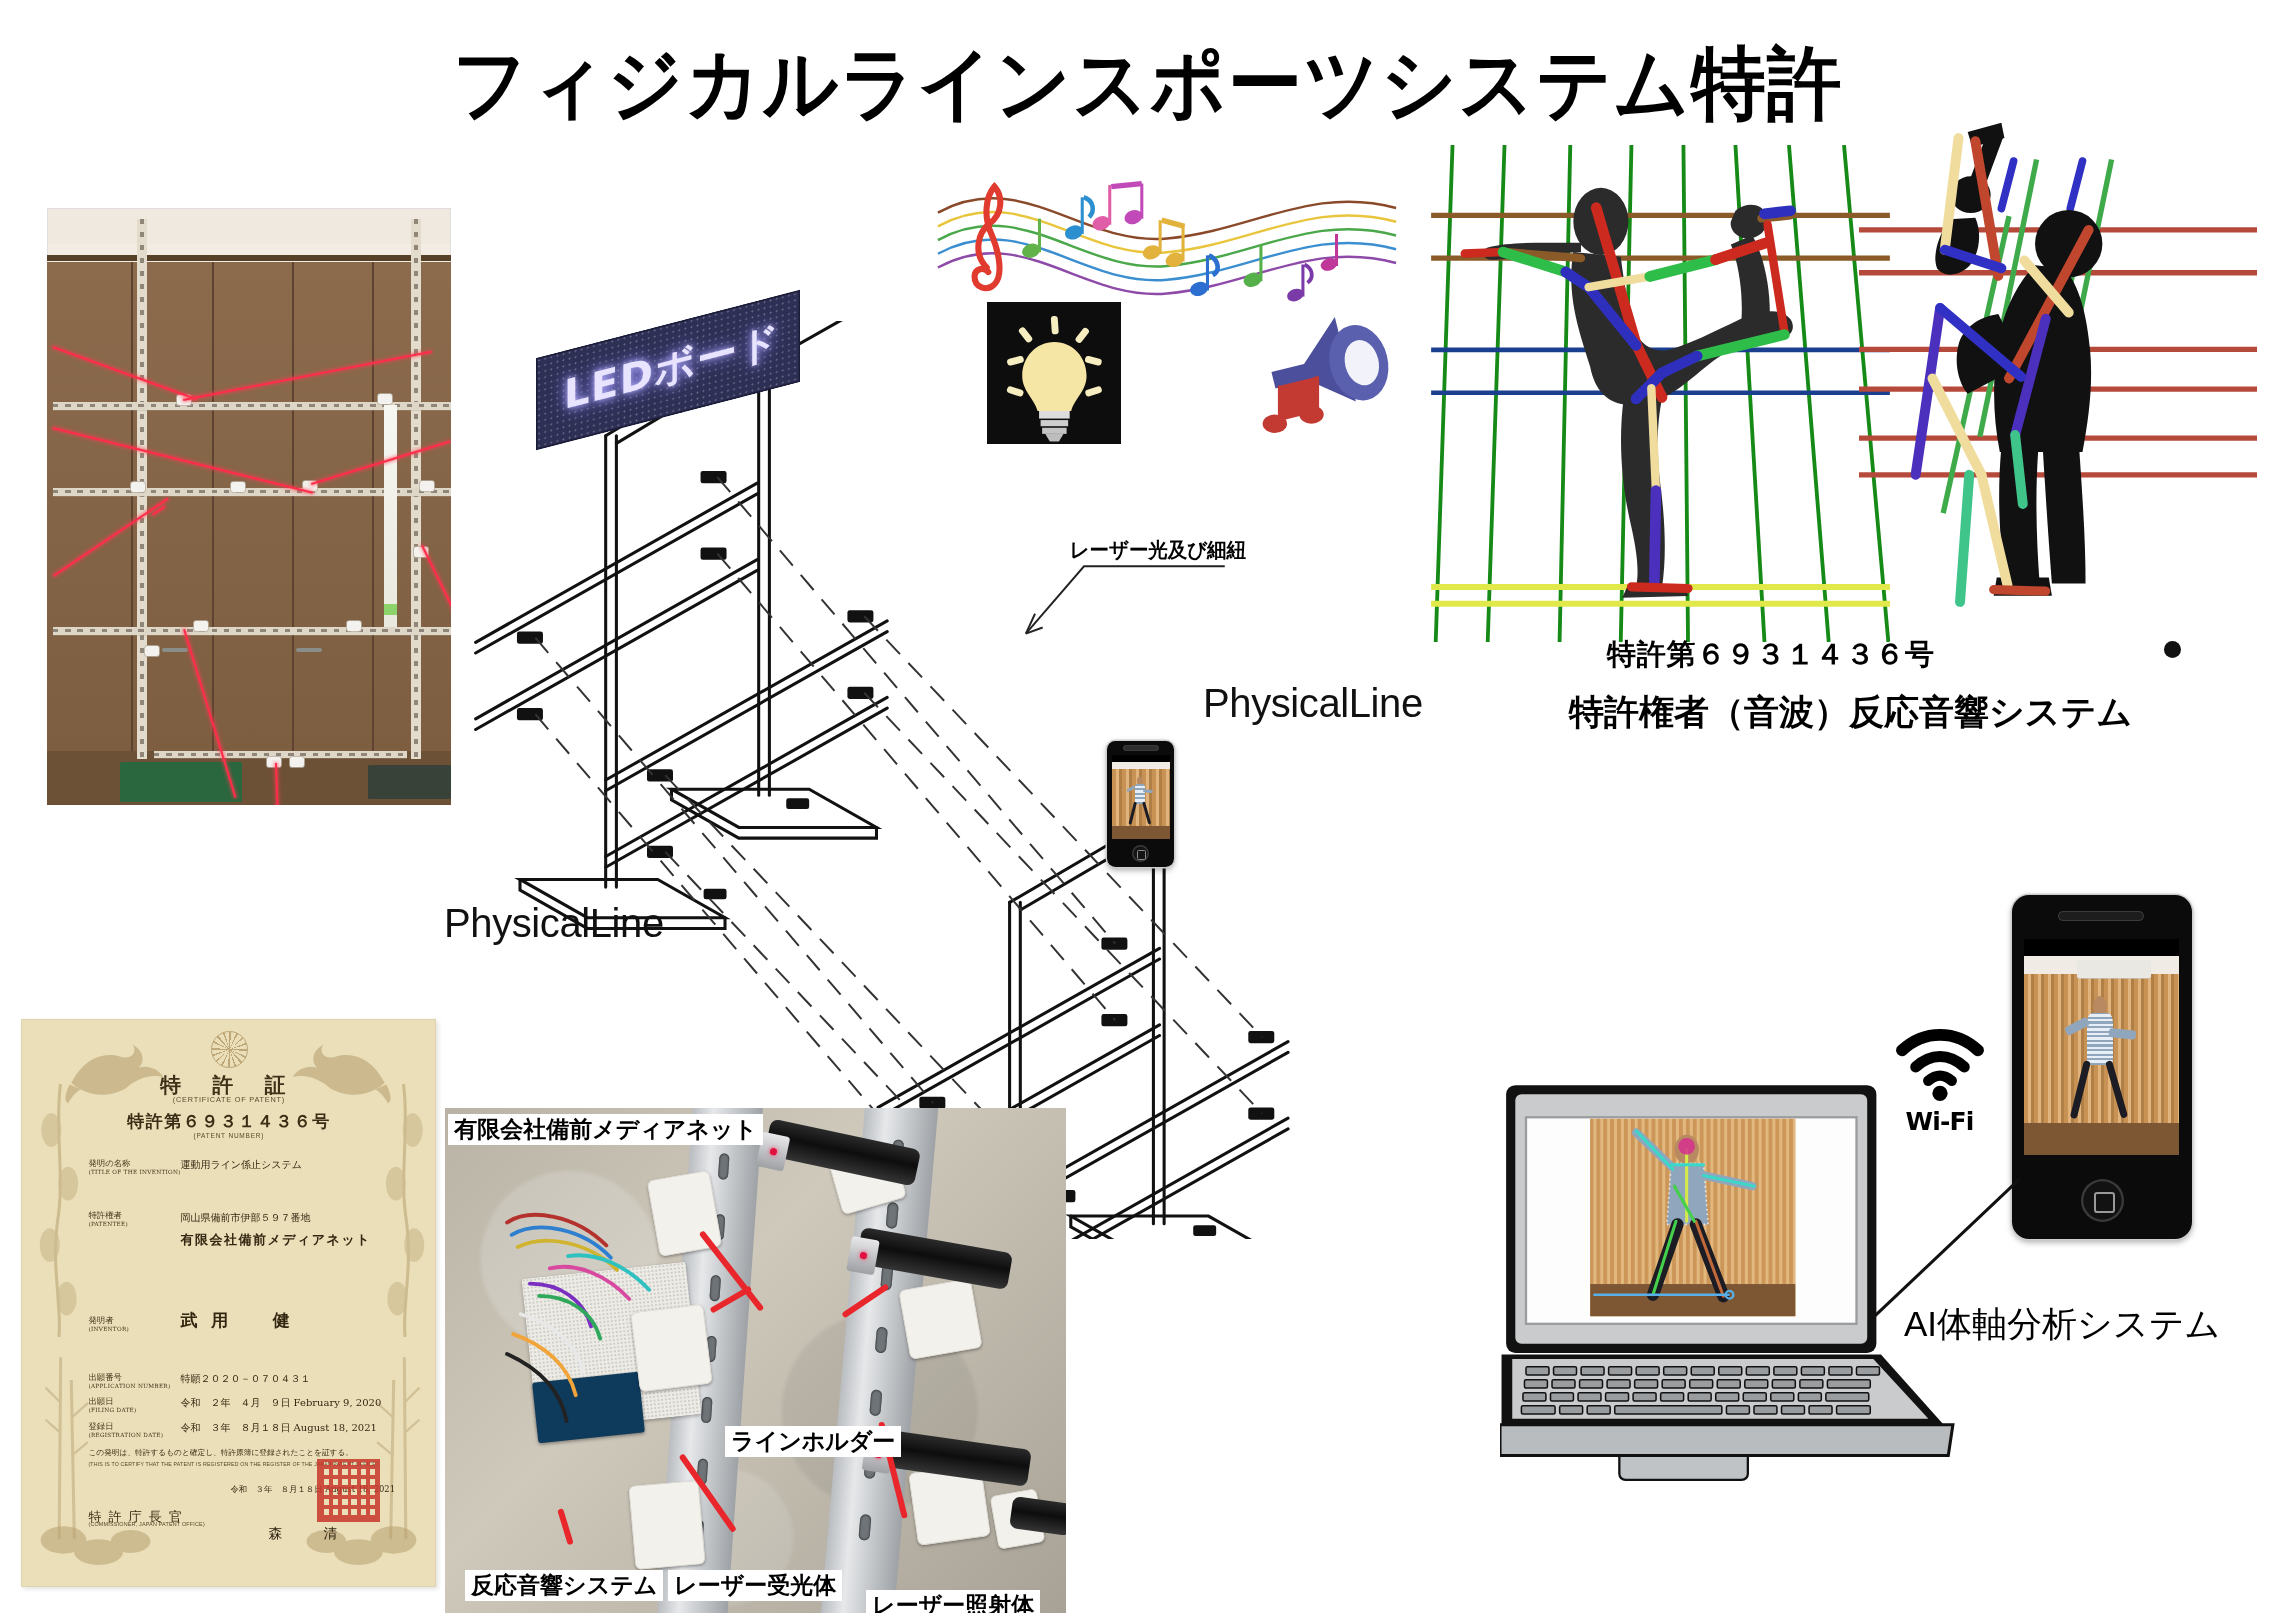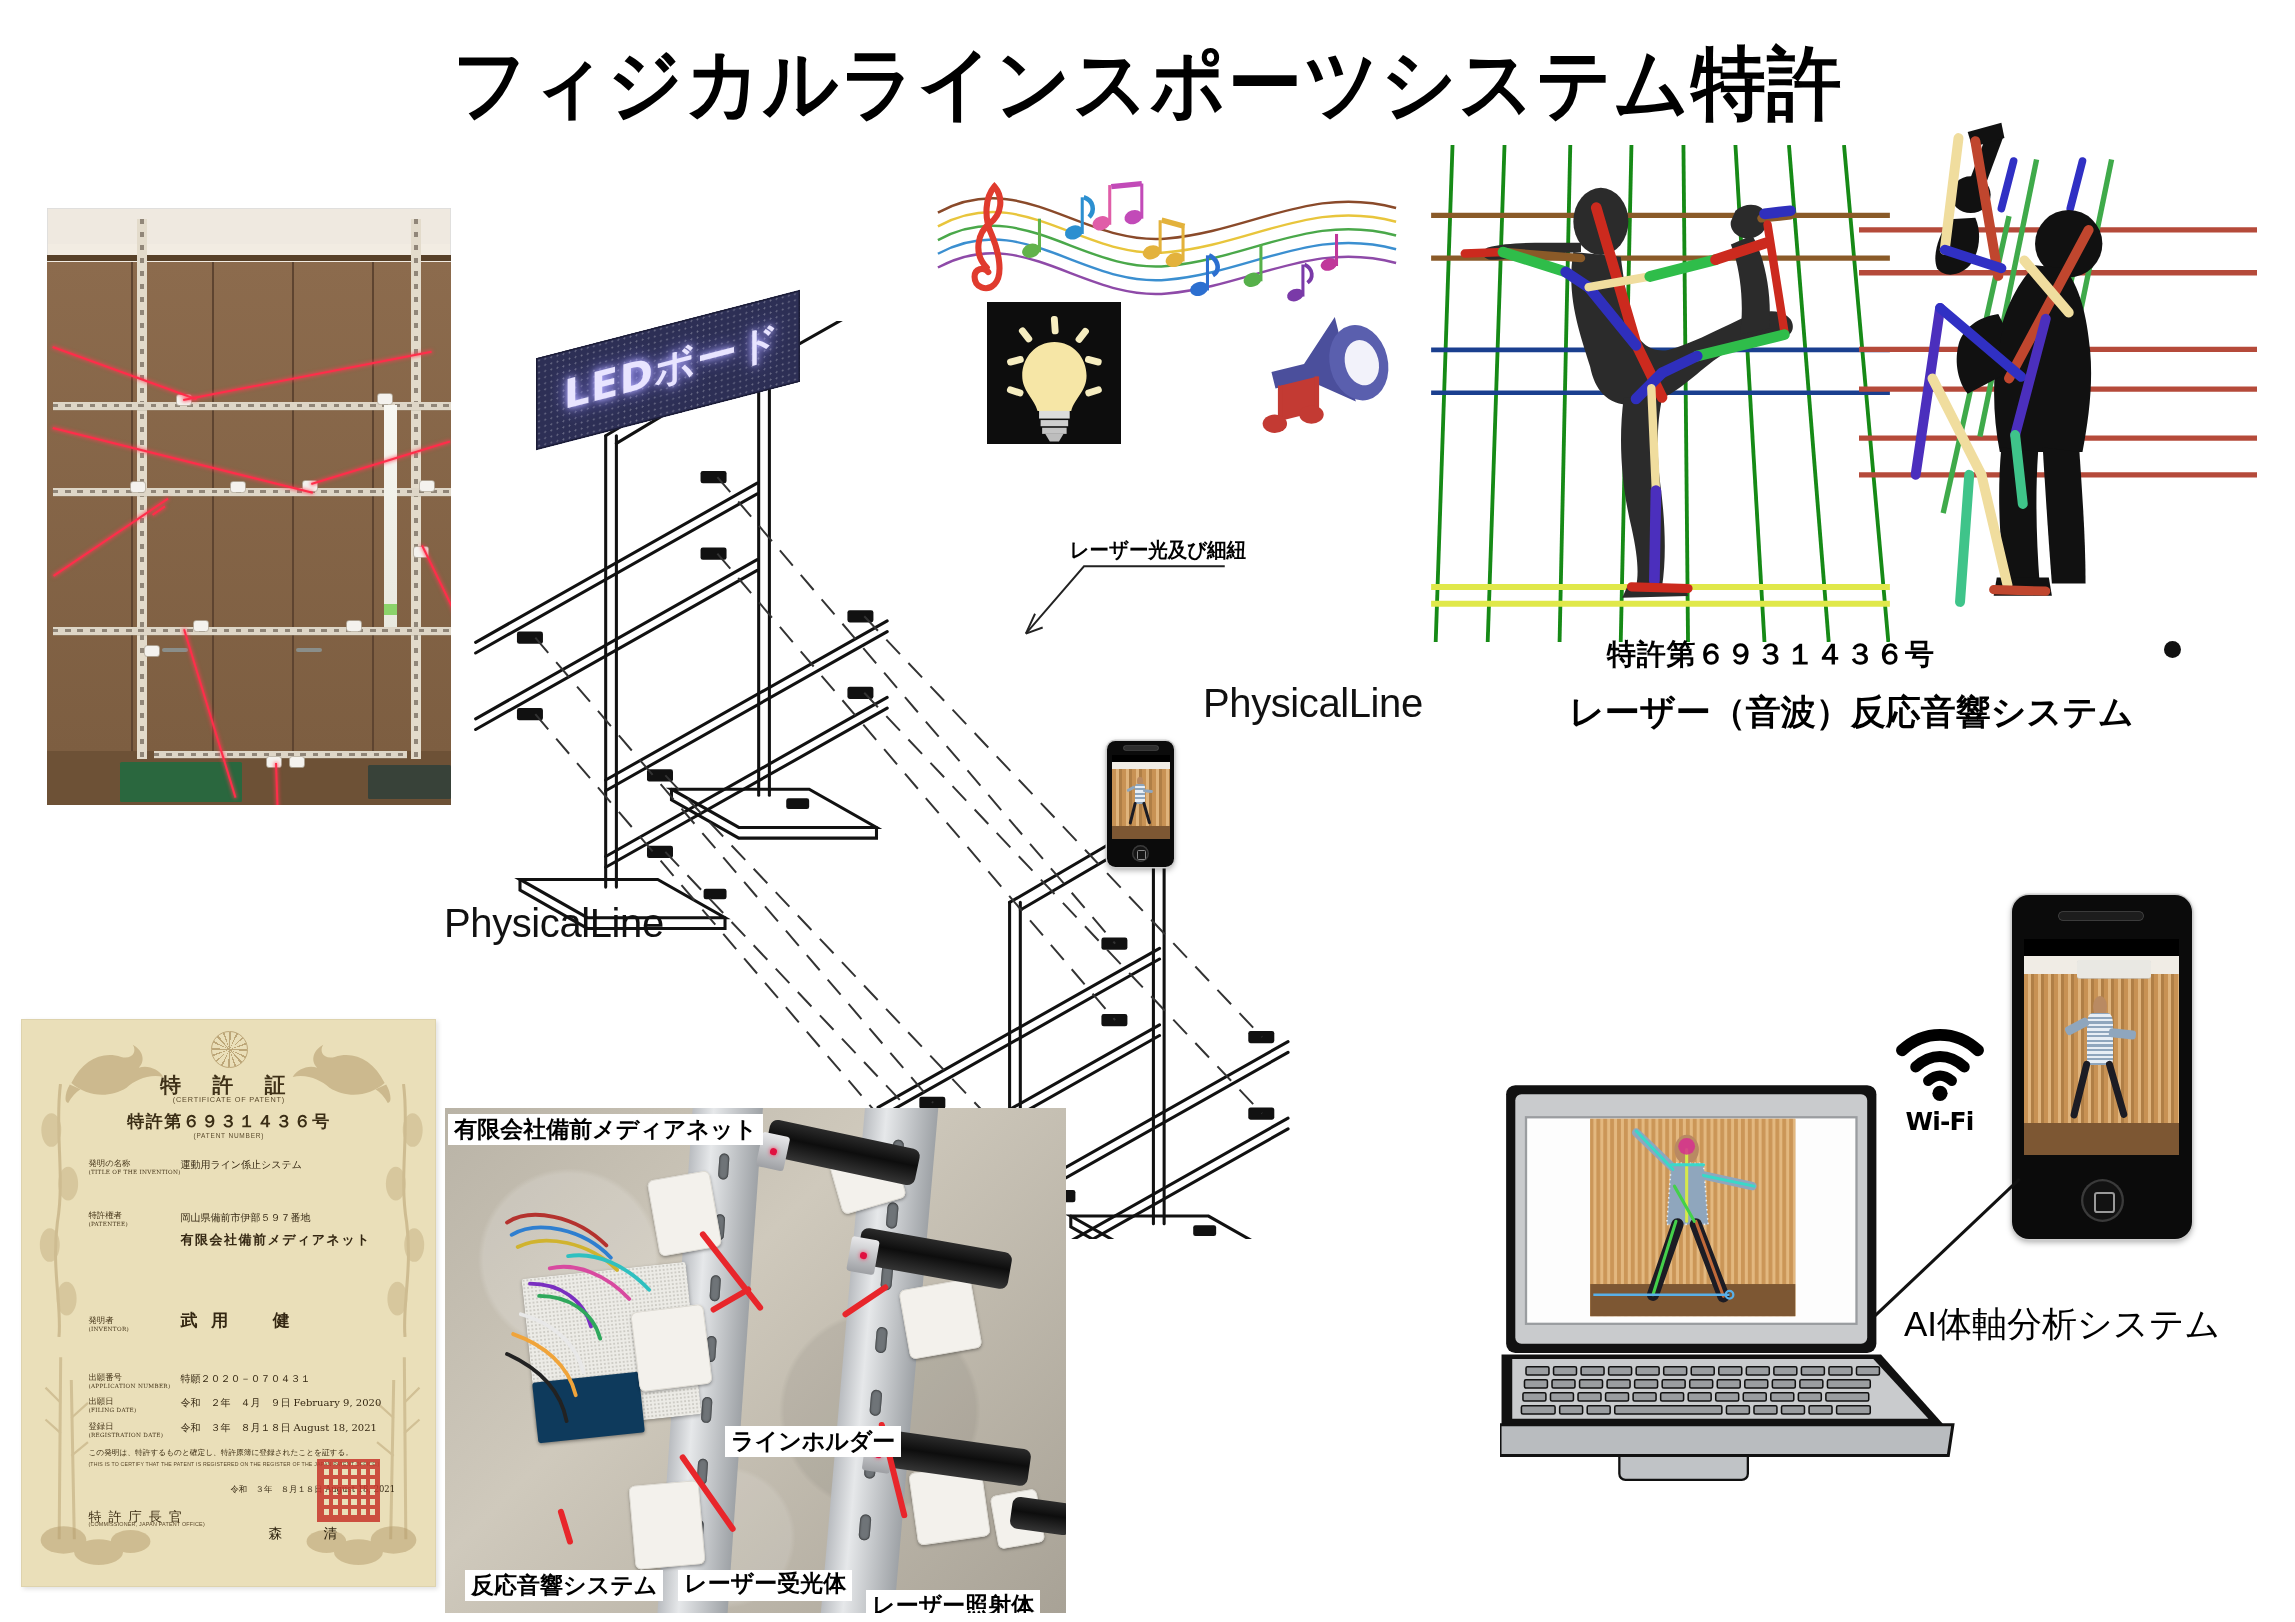--- a/index.html
+++ b/index.html
@@ -645,21 +645,21 @@
     <path d="M96 344 L160 470" stroke="#f0dd9e"></path>
     <path d="M160 470 L194 614" stroke="#f0dd9e"></path>
     <path d="M144 470 L132 636" stroke="#3fc48a"></path>
     <path d="M204 418 L214 508" stroke="#3fc48a"></path>
     <path d="M176 620 L244 622" stroke="#c0462e" stroke-width="12"></path>
   </g>
 </svg>
 <div class="abs" id="dot-marker"></div>
 
 <div class="abs" id="patent-no-label">特許第６９３１４３６号</div>
-<div class="abs" id="sound-system-label">レーザー（音波）反応音響システム</div>
+<div class="abs" id="sound-system-label">特許権者（音波）反応音響システム</div>
 
 <div class="abs phone" id="phone-mid">
   <div class="speakerbar"></div>
   <div class="statusbar">
     <div class="bars"></div>
     <div class="batt"></div>
   </div>
   <div class="screen">
     <div class="posephoto">
       <div class="floor"></div>
@@ -884,16 +884,16 @@
   <div class="redline" style="left:256px;top:121px;width:99px;transform:rotate(52deg);"></div>
   <div class="redline" style="left:266px;top:200px;width:46px;transform:rotate(-30deg);"></div>
   <div class="redline" style="left:398px;top:205px;width:54px;transform:rotate(-34deg);"></div>
   <div class="redline" style="left:236px;top:344px;width:93px;transform:rotate(55deg);"></div>
   <div class="redline" style="left:436px;top:311px;width:99px;transform:rotate(76deg);"></div>
   <div class="redline" style="left:115px;top:398px;width:37px;transform:rotate(73deg);"></div>
 
   <div class="labelbox" style="left:3.1px;top:6.1px;">有限会社備前メディアネット</div>
   <div class="labelbox" style="left:280px;top:274px;margin-top:44px;">ラインホルダー</div>
   <div class="labelbox" style="left:20px;top:462px;">反応音響システム</div>
-  <div class="labelbox" style="left:233px;top:462px;font-family:Liberation Mono, monospace;">レーザー受光体</div>
+  <div class="labelbox" style="left:223px;top:462px;">レーザー受光体</div>
   <div class="labelbox" style="left:421px;top:462px;margin-top:20px;">レーザー照射体</div>
 </div>
 
 
 </body></html>

